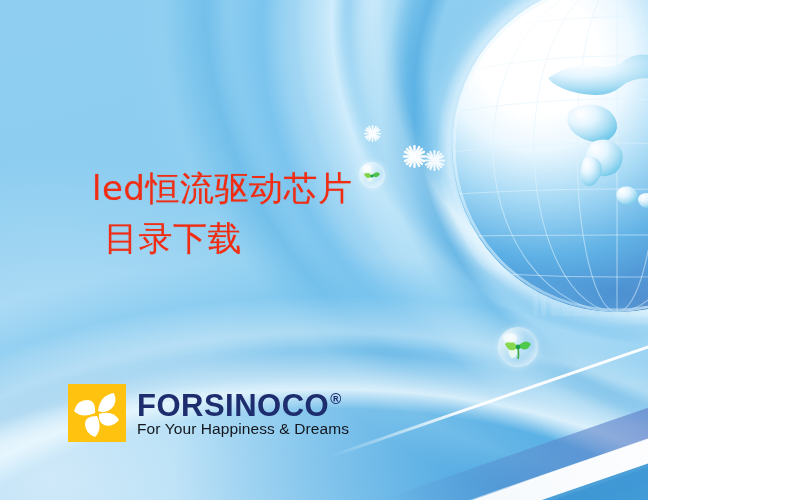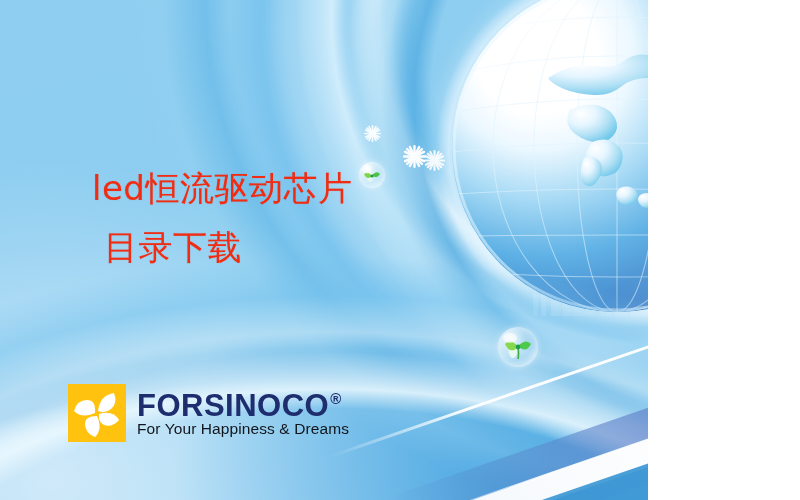--- a/index.html
+++ b/index.html
@@ -198,21 +198,20 @@
     font-family: "DejaVu Sans", "Liberation Sans", sans-serif;
     font-size: 34px;
     line-height: 1.48;
     letter-spacing: 0.5px;
     white-space: nowrap;
     text-shadow: 0 0 1px rgba(240,44,18,0.35);
   }
   .headline .line2 {
     display: block;
     padding-left: 12px;
-    margin-top: 9px;
   }
 
   
   .logo {
     position: absolute;
     left: 68px;
     top: 384px;
     display: flex;
     align-items: center;
     gap: 11px;

